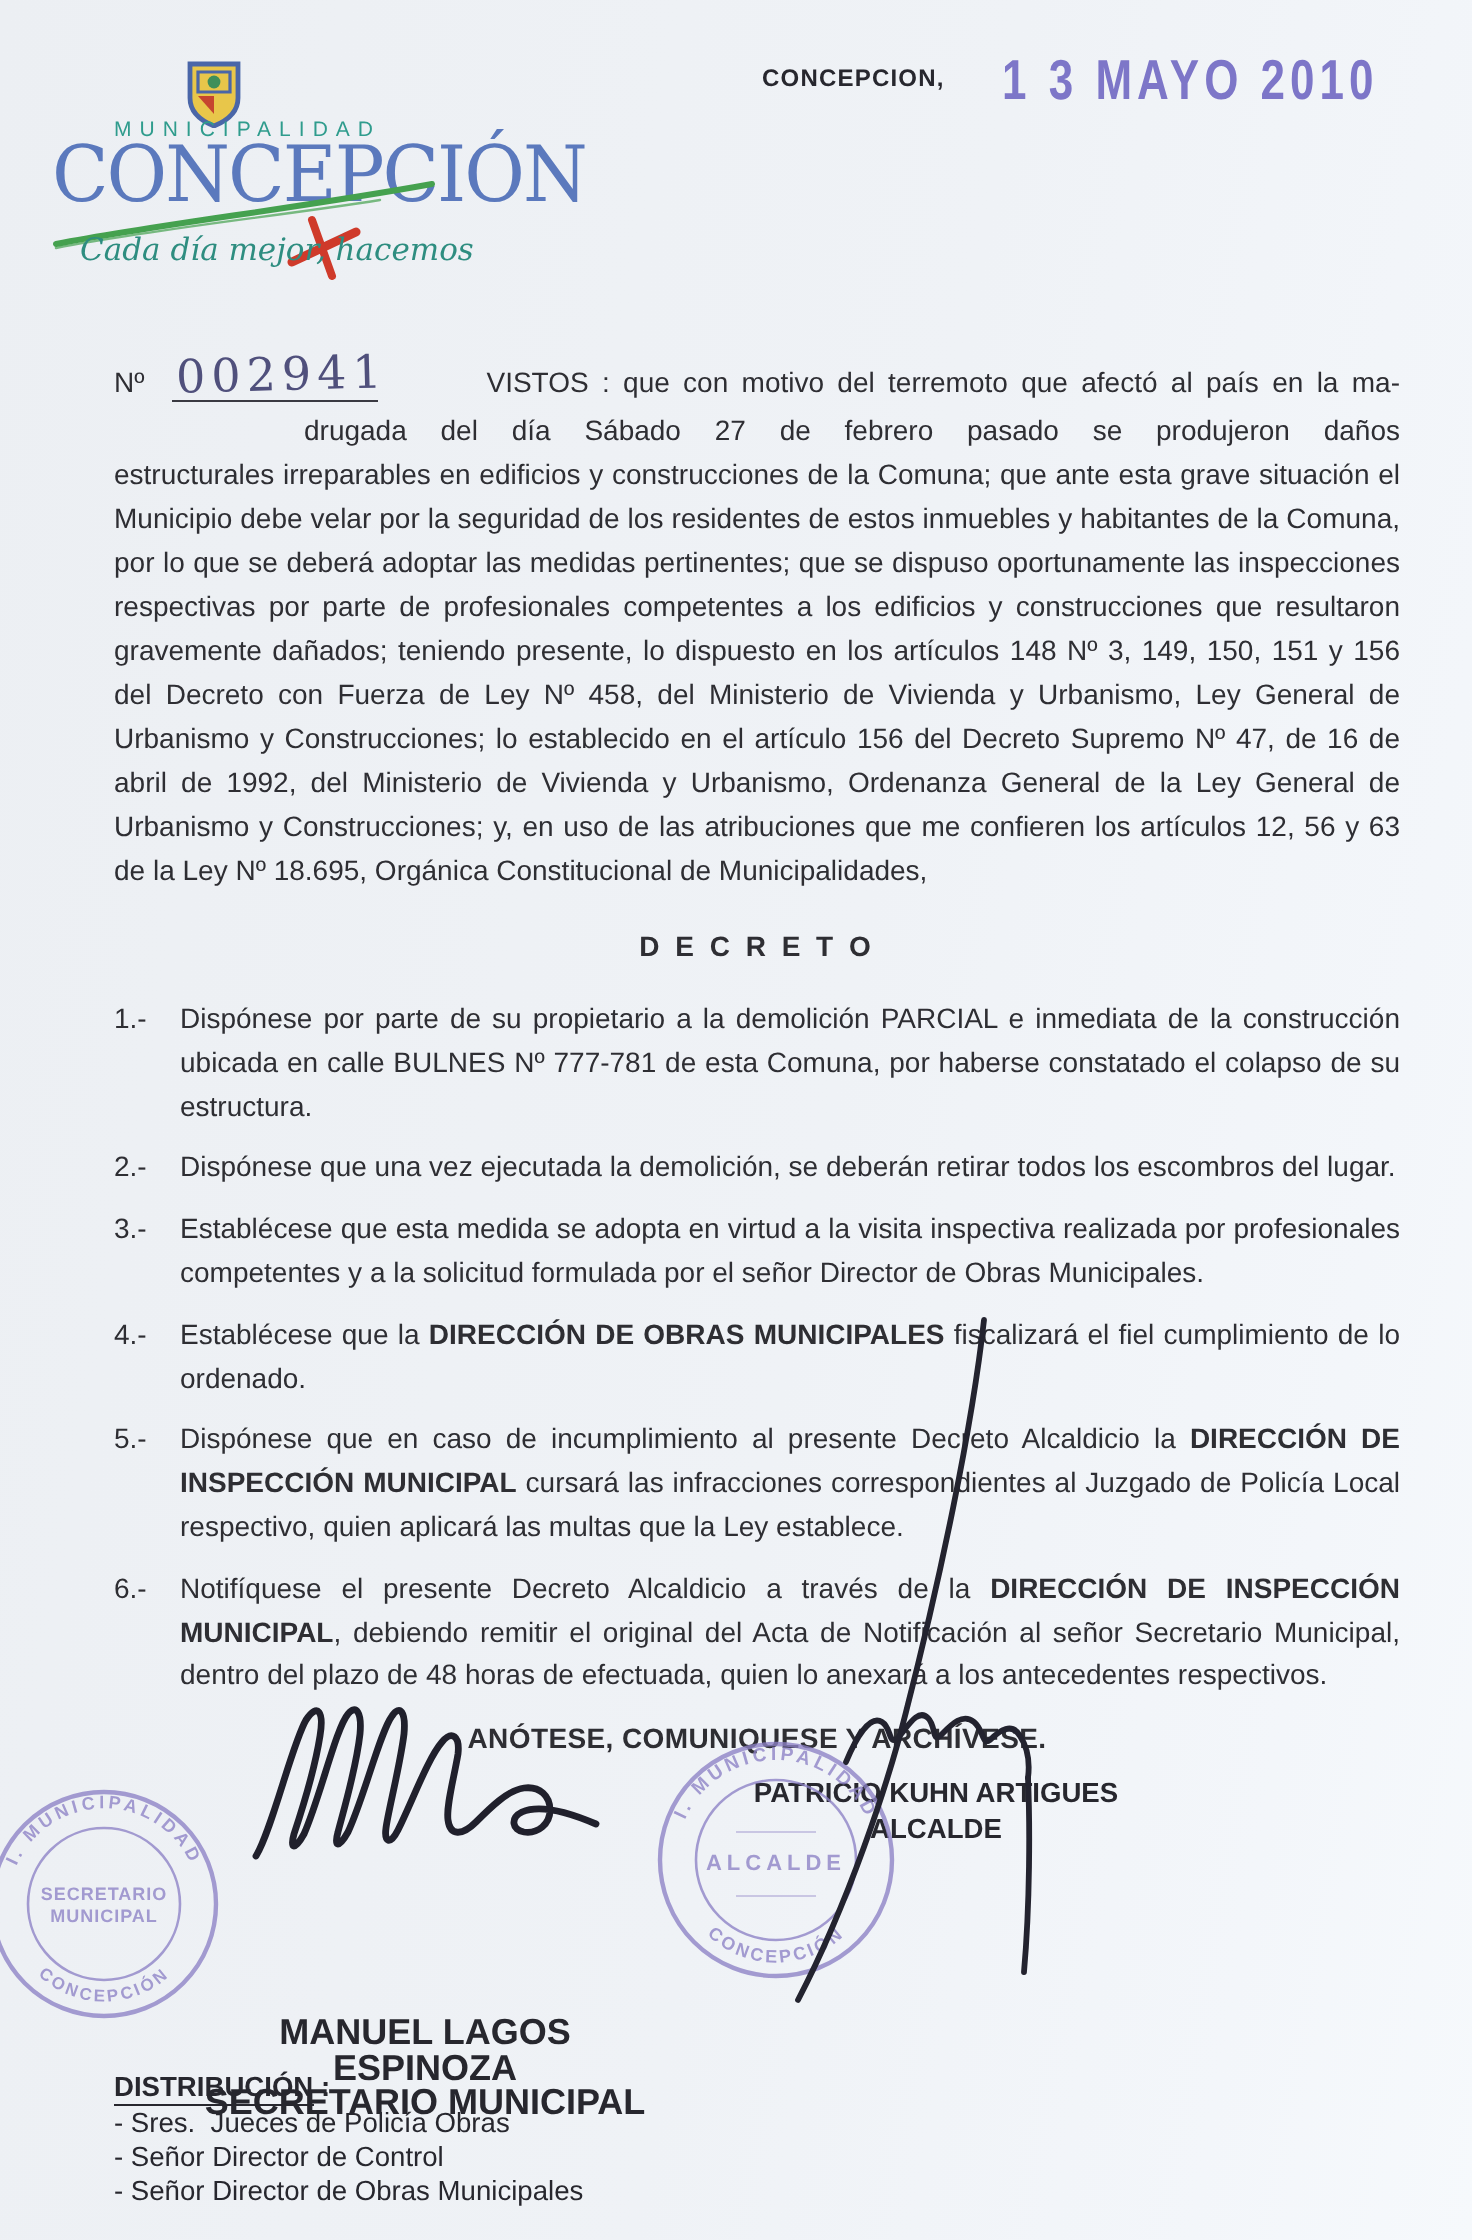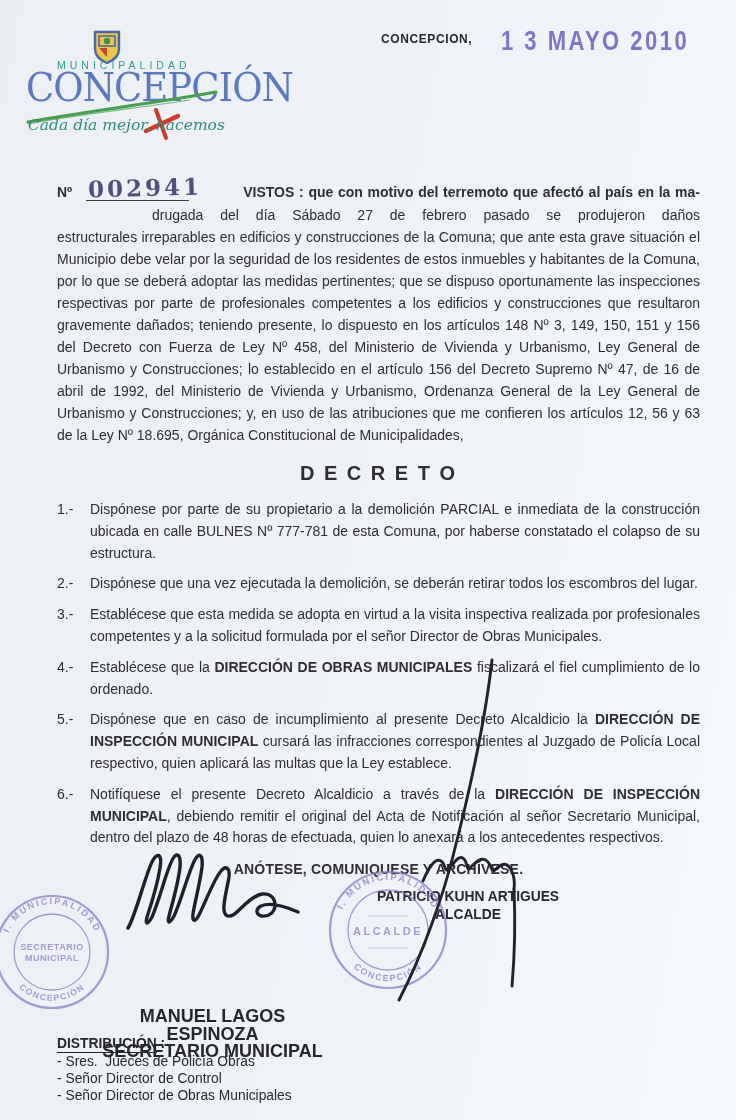--- a/index.html
+++ b/index.html
@@ -26,58 +26,58 @@
   }
   .logo-city{
     position:absolute;left:6px;top:40px;
     font-family:"DejaVu Serif", serif;
     font-size:37px;color:#5b79bd;
     letter-spacing:-1px;transform:scaleY(1.05);
     white-space:nowrap;
   }
   .logo-swoosh{position:absolute;left:0;top:0;}
   .logo-tagline{
-    position:absolute;left:8px;top:90px;
+    position:absolute;left:20px;top:90px;
     font-family:"DejaVu Serif", serif;font-style:italic;
     font-size:15.5px;color:#2e8d80;white-space:nowrap;
   }
   
   .place-label{
     position:absolute;left:381px;top:32px;
     font-size:12px;font-weight:bold;letter-spacing:.6px;color:#27272e;
   }
   .date-stamp{
     position:absolute;left:501px;top:24px;
     font-size:22px;font-weight:bold;letter-spacing:2.5px;
     color:#7d76c8;transform:scaleY(1.28);transform-origin:top left;
     white-space:nowrap;
   }
   
   .content{
     position:absolute;left:57px;top:180px;width:643px;
     font-size:14px;line-height:22px;
   }
-  .vistos-head{display:flex;align-items:center;font-weight:bold;}
+  .vistos-head{display:flex;align-items:flex-start;}
   .no-label{flex:none;padding-bottom:0;}
   .no-line{
     flex:none;width:103px;height:20px;position:relative;
     border-bottom:1.6px solid #3a3a42;
     margin:0 10px 3px 14px;
   }
   .no-stamp{
     position:absolute;left:2px;bottom:1px;
     font-family:"DejaVu Serif", serif;
     font-size:23px;letter-spacing:3px;color:#50507c;
     transform:rotate(-1.5deg);white-space:nowrap;
   }
   .vistos-l1{flex:1;text-align:justify;text-align-last:justify;white-space:nowrap;margin-left:44px;}
   .vistos-l2{margin-left:95px;text-align:justify;text-align-last:justify;}
   .vistos-body{text-align:justify;}
   .decreto{
-    text-align:center;font-weight:bold;font-size:20px;
+    text-align:center;font-weight:bold;font-size:14px;
     letter-spacing:2px;margin:16px 0 15px 0;
   }
   .item{display:flex;margin-bottom:9px;line-height:21.8px;}
   .item-num{flex:none;width:33px;}
   .item-text{flex:1;text-align:justify;}
   .closing{
     text-align:center;font-weight:bold;font-size:14px;
     margin-top:6px;letter-spacing:.2px;
   }
   

